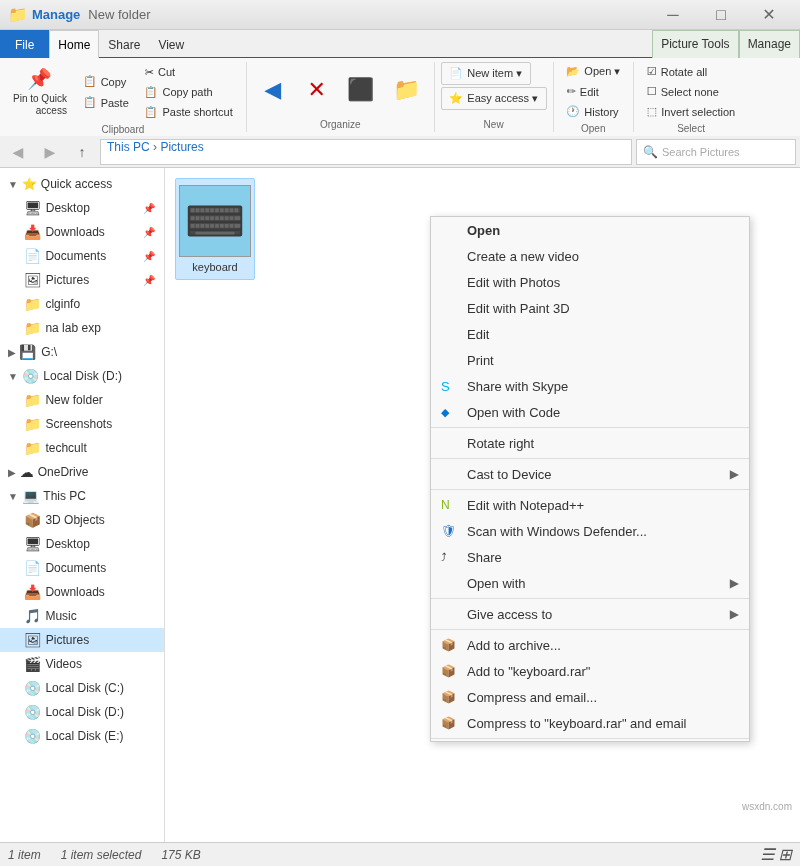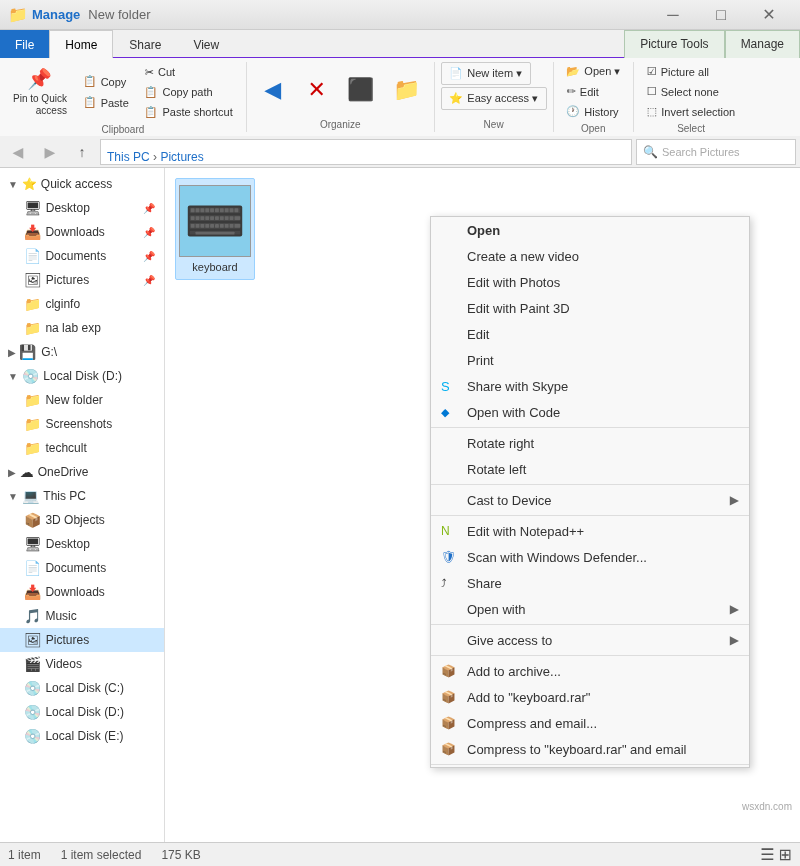--- a/index.html
+++ b/index.html
@@ -16,21 +16,21 @@
     }
     .title-bar-buttons { display: flex; gap: 2px; }
     .title-bar-btn { width: 46px; height: 30px; border: none; background: transparent; font-size: 16px; cursor: pointer; display: flex; align-items: center; justify-content: center; color: #666; }
     .ribbon-tabs {
       display: flex;
       background: #f0f0f0;
       border-bottom: 1px solid #6d28d9;
       height: 28px;
     }
     .ribbon-tab {
-      padding: 0 15px;
+      padding: 0 8px;
       height: 28px;
       display: flex;
       align-items: center;
       font-size: 12px;
       cursor: pointer;
       border: 1px solid transparent;
       border-bottom: none;
       color: #333;
     }
     .ribbon-tab.active { background: #f8f8f8; border-color: #ccc; border-bottom-color: #f8f8f8; color: #000; }
@@ -113,21 +113,21 @@
       color: #555;
       background: transparent;
     }
     .nav-btn.disabled { color: #aaa; cursor: default; }
     .address-bar {
       flex: 1;
       height: 26px;
       border: 1px solid #ccc;
       background: white;
       display: flex;
-      align-items: flex-end;
+      align-items: flex-start;
       padding: 0 6px;
       font-size: 12px;
       color: #333;
     }
     .search-bar {
       width: 160px;
       height: 26px;
       border: 1px solid #ccc;
       background: white;
       display: flex;
@@ -208,20 +208,21 @@
     .status-bar {
       height: 24px;
       background: #f0f0f0;
       border-top: 1px solid #ccc;
       display: flex;
       align-items: center;
       padding: 0 8px;
       font-size: 12px;
       color: #555;
       gap: 20px;
+      font-style: italic;
     }
 
     
     .context-menu {
       position: absolute;
       top: 48px;
       left: 265px;
       width: 320px;
       background: #f8f8f8;
       border: 1px solid #ccc;
@@ -379,21 +380,21 @@
         <span>History</span>
       </div>
     </div>
     <div class="ribbon-group-label">Open</div>
   </div>
 
   <div class="ribbon-group" style="border-right:none;">
     <div class="ribbon-group-items" style="flex-direction:column;align-items:flex-start;gap:1px;">
       <div class="ribbon-btn-small">
         <span>☑</span>
-        <span>Picture all</span>
+        <span>Rotate all</span>
       </div>
       <div class="ribbon-btn-small">
         <span>☐</span>
         <span>Select none</span>
       </div>
       <div class="ribbon-btn-small">
         <span>⬚</span>
         <span>Invert selection</span>
       </div>
     </div>
@@ -628,23 +629,20 @@
         <span>Share with Skype</span>
       </div>
       <div class="ctx-item">
         <span class="ctx-icon" style="color:#0078d4;font-size:11px;">◆</span>
         <span>Open with Code</span>
       </div>
       <div class="ctx-divider"></div>
       <div class="ctx-item">
         <span>Rotate right</span>
       </div>
-      <div class="ctx-item">
-        <span>Rotate left</span>
-      </div>
       <div class="ctx-divider"></div>
       <div class="ctx-item">
         <span>Cast to Device</span>
         <span class="ctx-arrow">▶</span>
       </div>
       <div class="ctx-divider"></div>
       <div class="ctx-item">
         <span class="ctx-icon" style="color:#84b816;font-size:12px;">N</span>
         <span>Edit with Notepad++</span>
       </div>

